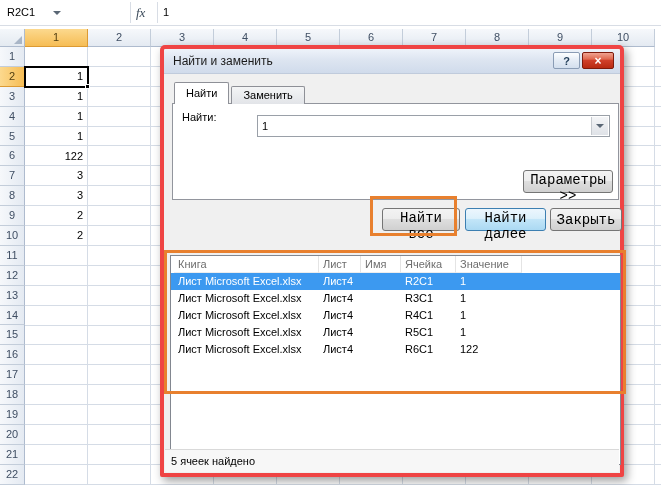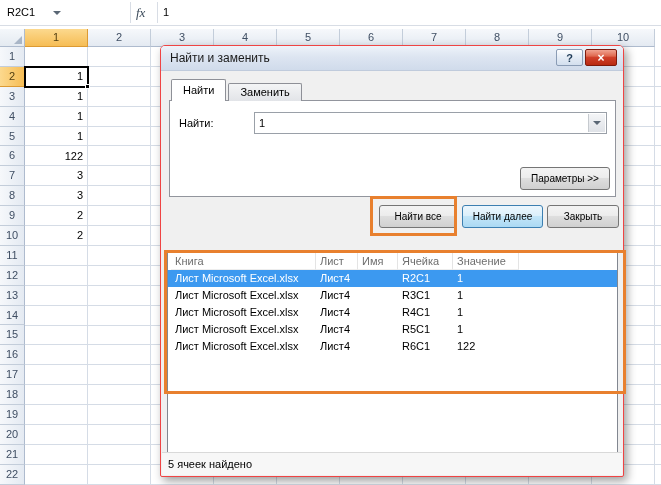--- a/index.html
+++ b/index.html
@@ -32,40 +32,40 @@
   .sheet { position:absolute; left:25px; top:47px; right:0; bottom:0;
     background-image:
       repeating-linear-gradient(to right, transparent 0 62px, #d5dce6 62px 63px),
       repeating-linear-gradient(to bottom, transparent 0 18.9px, #d5dce6 18.9px 19.9px); }
   .cell-val { position:absolute; width:63px; height:19.9px; line-height:19.9px; text-align:right; padding-right:5px; }
   .sel-box { position:absolute; left:-1px; top:18.9px; width:65px; height:21.9px; border:2px solid #000; }
   .fill-handle { position:absolute; right:-3px; bottom:-3px; width:5px; height:5px; background:#000; border:1px solid #fff; }
 
   
   .dialog { position:absolute; left:160px; top:45px; width:464px; height:432px; z-index:10;
-    background:#f0f0f0; border:1px solid #ef4444; border-radius:5px 5px 2px 2px;
+    background:#f0f0f0; border:4px solid #ef4444; border-radius:5px 5px 2px 2px;
     box-shadow:3px 4px 10px rgba(0,0,0,.38); }
   .titlebar { position:absolute; left:0; top:0; right:0; height:25px; border-radius:4px 4px 0 0;
     background:linear-gradient(180deg,#eef3fa,#dde5f1 45%,#d0dbeb); border-bottom:1px solid #c0cbdc; }
   .title { position:absolute; left:9px; top:0; line-height:25px; font-size:12px; color:#1a1a1a; }
   .cap-btn { position:absolute; top:3px; height:17px; text-align:center; line-height:16px; border-radius:2px; }
   .cap-help { right:40px; width:27px; background:linear-gradient(#fdfeff,#e6edf6 45%,#d3dfee); border:1px solid #8a9cb5; color:#1f3b57; font-weight:bold; }
   .cap-close { right:6px; width:32px; background:linear-gradient(180deg,#f0a391,#e06a51 40%,#d0402a 50%,#b82a12); border:1px solid #7e1a0c; color:#fff; font-weight:bold; font-size:12px; }
 
   .tabs { position:absolute; left:10px; top:33px; height:22px; display:flex; align-items:flex-end; z-index:3; }
   .tab { height:18px; line-height:17px; padding:0 11px; margin-right:2px;
     background:linear-gradient(#f4f5f6,#e2e4e8); border:1px solid #8e9097; border-bottom:none; border-radius:2px 2px 0 0; }
   .tab.active { height:22px; line-height:21px; background:#fff; }
   .tab-panel { position:absolute; left:8px; top:54px; width:447px; height:97px; background:#fff; border:1px solid #92959d; z-index:2; }
-  .find-label { position:absolute; left:9px; top:16px; }
+  .find-label { position:absolute; left:9px; top:7px; }
   .combo { position:absolute; left:84px; top:11px; width:353px; height:22px; background:#fff; border:1px solid #9aa0a8; }
   .combo-text { position:absolute; left:4px; top:0; line-height:20px; }
   .combo-arrow { position:absolute; right:1px; top:1px; width:17px; height:18px;
     background:linear-gradient(#f4f5f7,#dfe2e7); border-left:1px solid #c6cacf; display:flex; align-items:center; justify-content:center; }
-  .btn { position:absolute; font-family:Liberation Sans, sans-serif; font-size:10px; color:#000;
+  .btn { position:absolute; font-family:Liberation Mono, monospace; font-size:14px; color:#000;
     border:1px solid #757575; border-radius:3px; padding:1px; cursor:default;
     background:linear-gradient(180deg,#f3f3f3,#ededed 45%,#dedede 50%,#d0d0d0); }
   .btn.default { border-color:#3c7fb1; background:linear-gradient(180deg,#ecf6fd,#dcf0fb 45%,#c2e5f8 50%,#abd9f3); }
   .btn-options { right:5px; bottom:6px; width:90px; height:23px; }
   .btn-find-all { left:218px; top:159px; width:78px; height:23px; }
   .btn-find-next { left:301px; top:159px; width:81px; height:23px; }
   .btn-close-cmd { left:386px; top:159px; width:72px; height:23px; }
 
   .listview { position:absolute; left:6px; top:206px; width:451px; height:210px; background:#fff; border:1px solid #828790; overflow:hidden; }
   .lv-header, .lv-row { display:grid; grid-template-columns:145px 42px 40px 55px 66px 1fr; padding-left:3px; }

